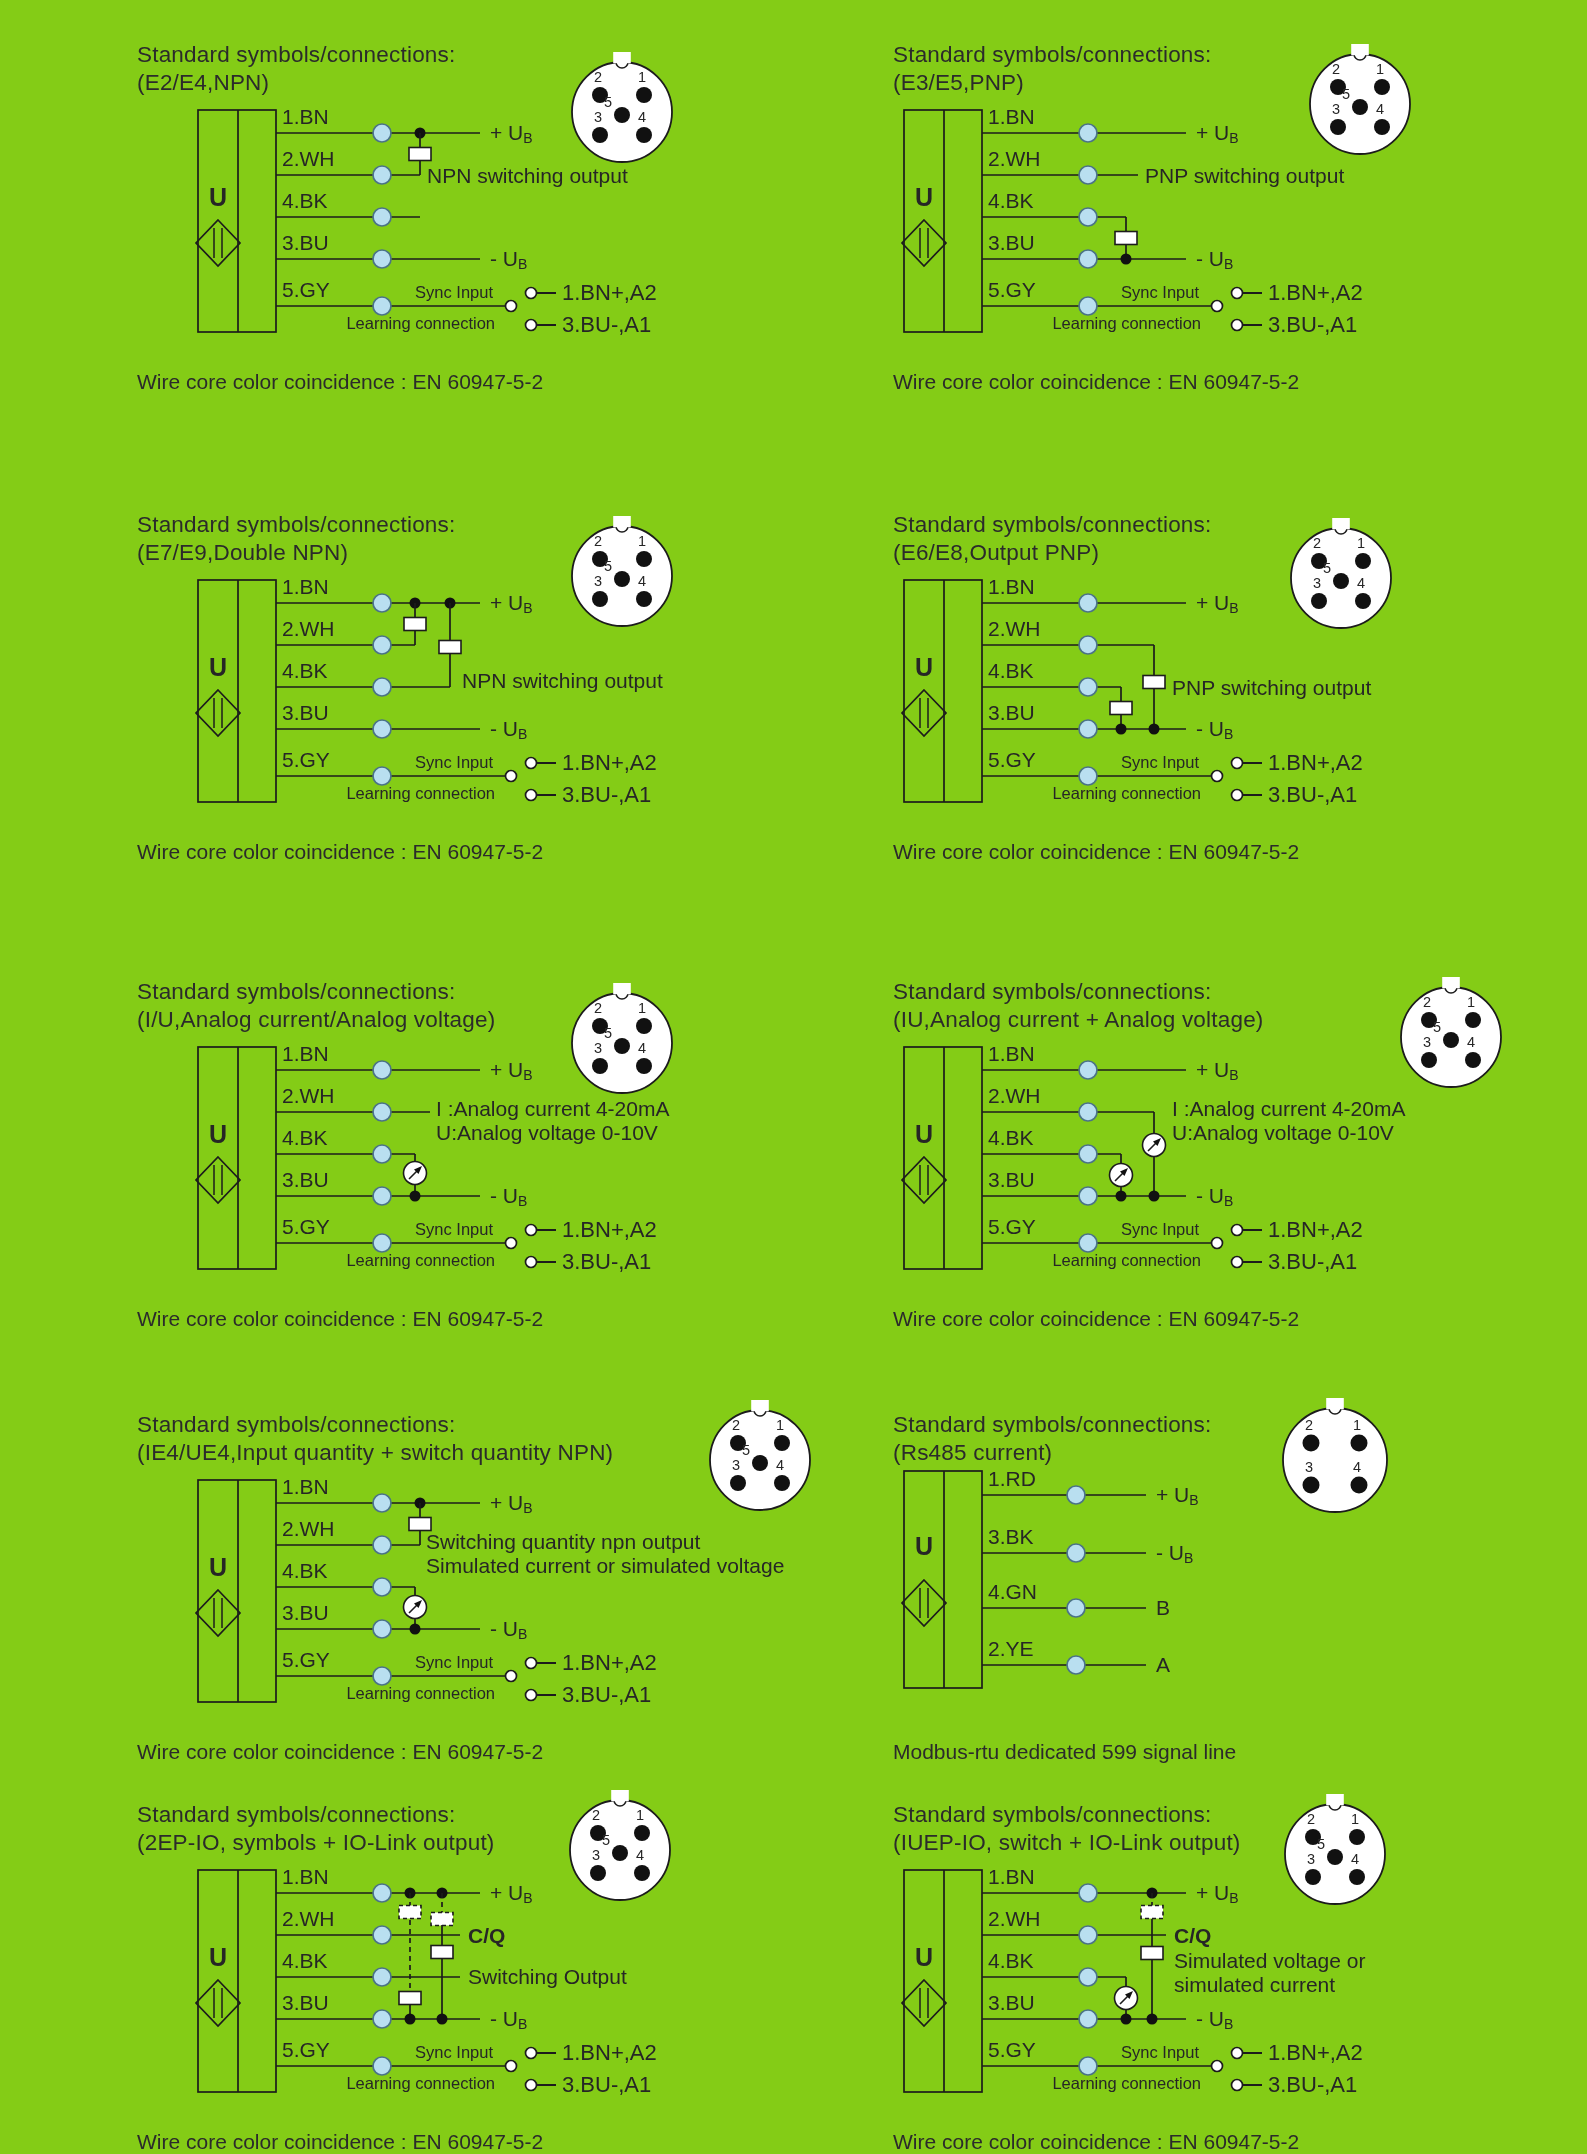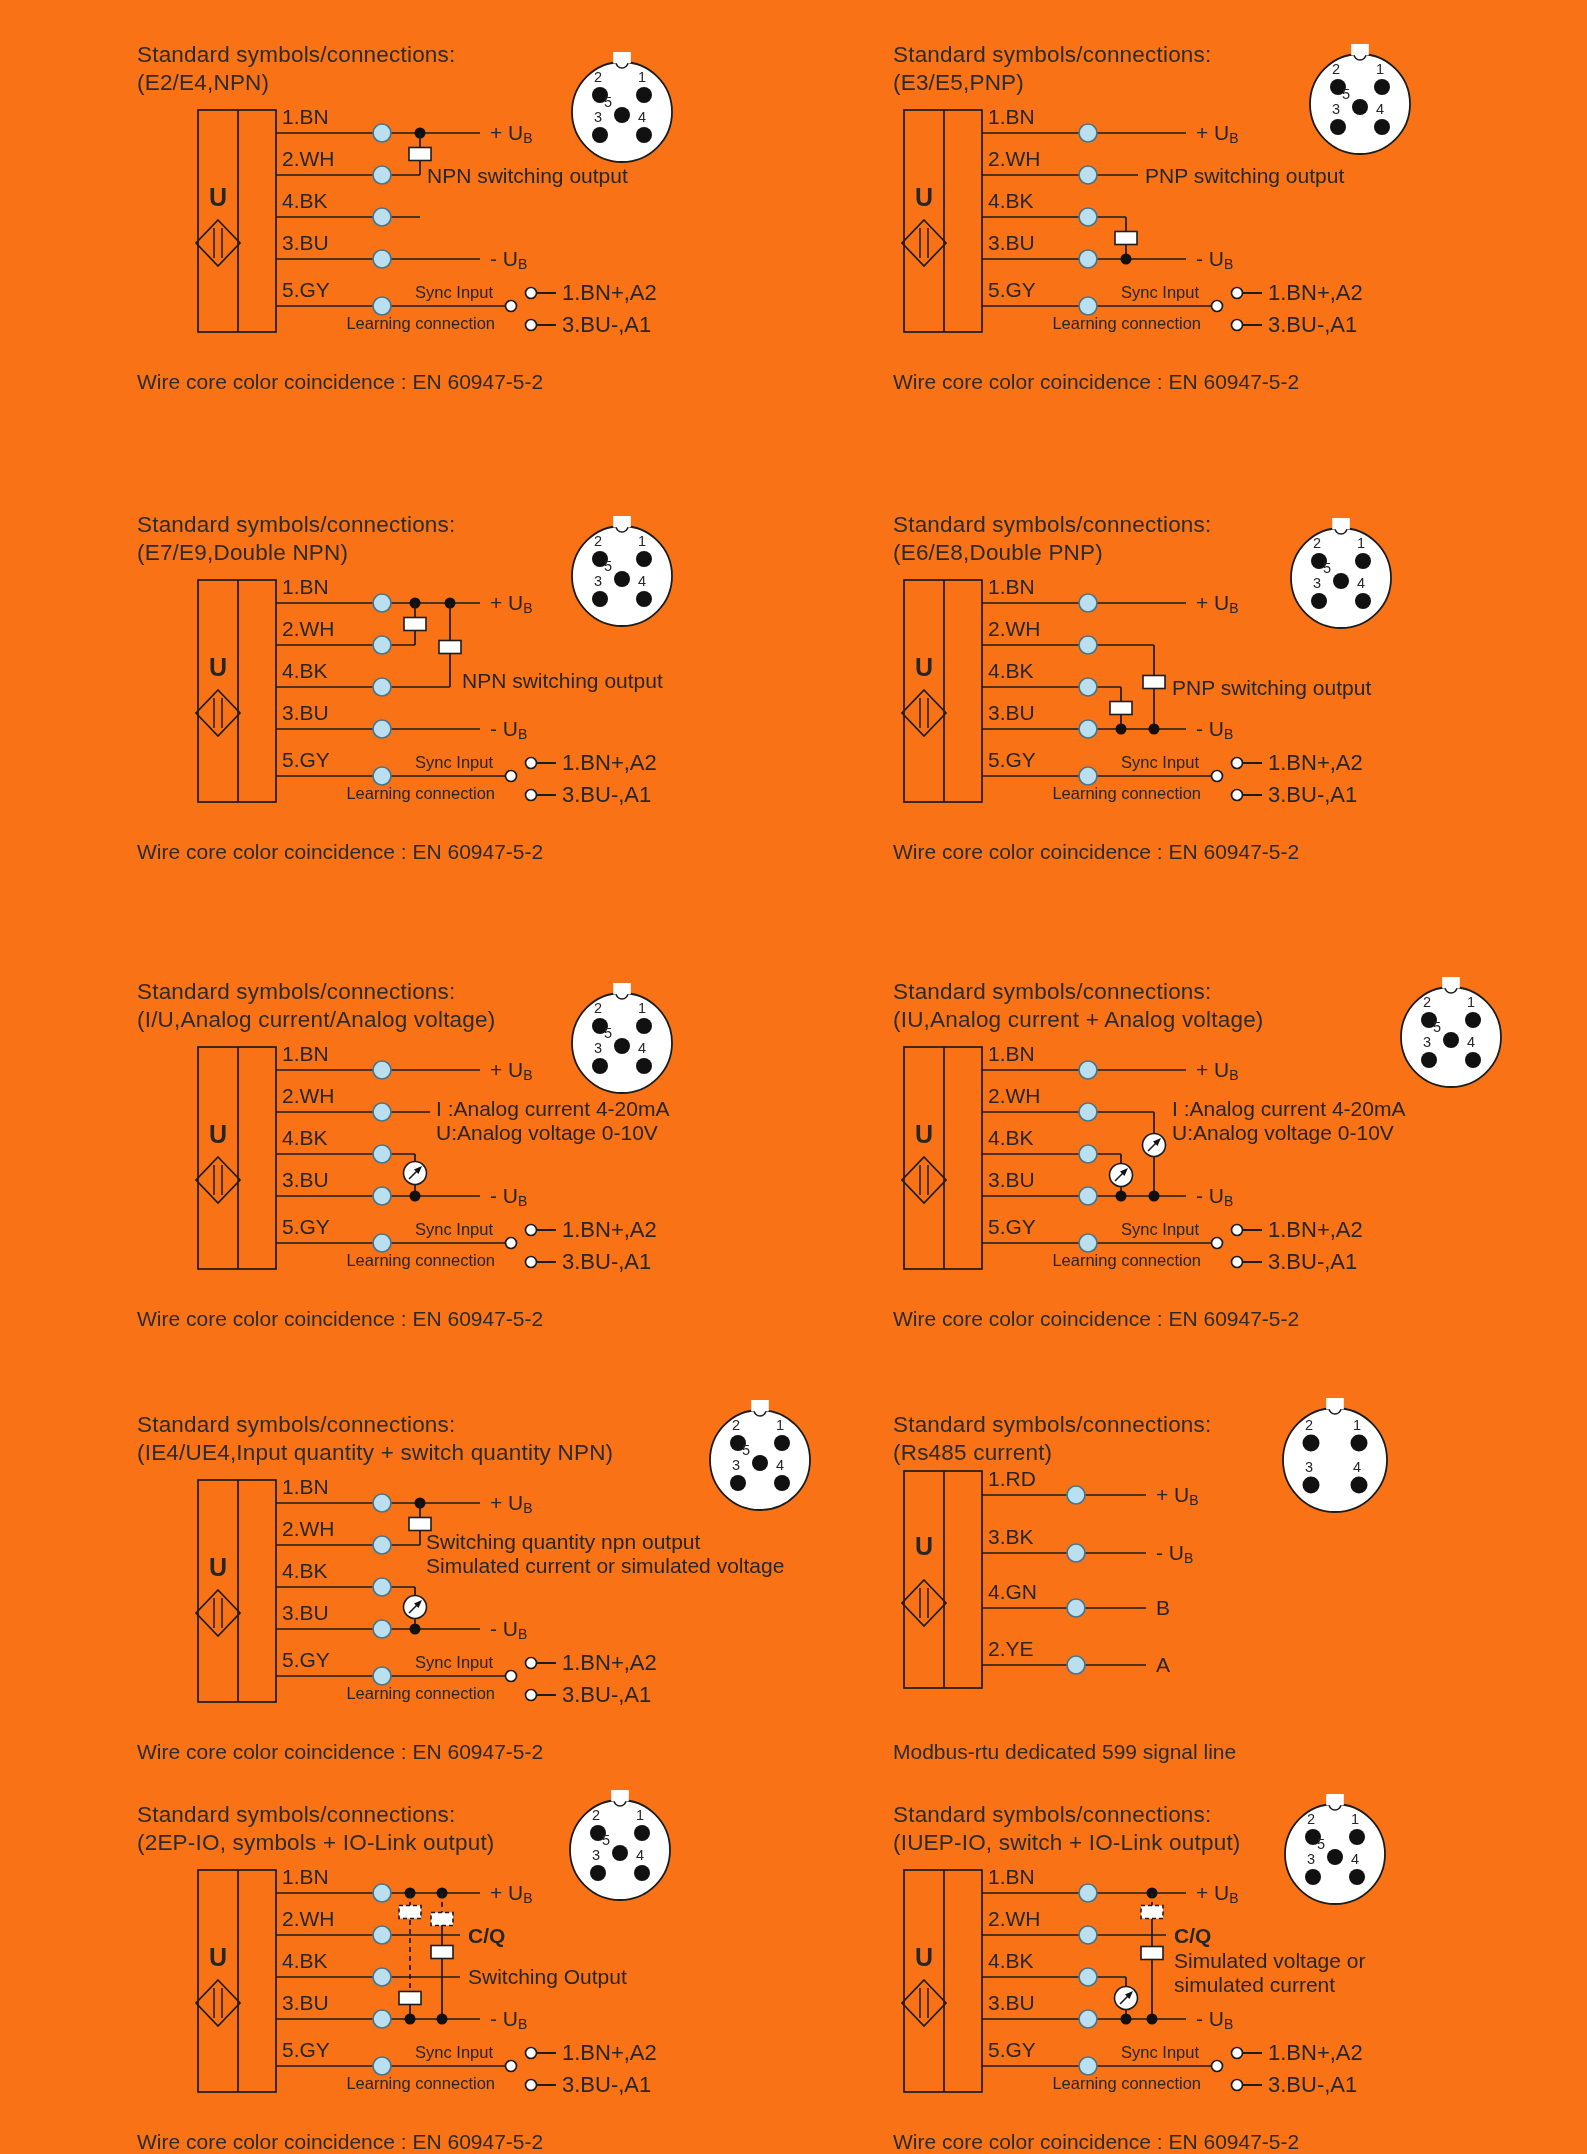--- a/index.html
+++ b/index.html
@@ -1,16 +1,16 @@
 <!DOCTYPE html>
 <html><head>
 <meta charset="utf-8">
 <style>
   html,body{margin:0;padding:0;background:#fff;}
-  .page{position:relative;width:1587px;height:2154px;background:#f97316;overflow:hidden;
+  .page{position:relative;width:1587px;height:2154px;background:#84cc16;overflow:hidden;
         font-family:"Liberation Sans","DejaVu Sans",sans-serif;}
   .panel{position:absolute;height:378px;}
   .t1,.t2{position:absolute;left:7px;font-size:22.5px;color:#2b2b2b;letter-spacing:.2px;white-space:nowrap;}
   .t1{top:14px;}
   .t2{top:42px;}
   .ft{position:absolute;left:7px;top:342px;font-size:21px;color:#2b2b2b;white-space:nowrap;}
   .panel svg{position:absolute;left:0;top:0;}
   .panel svg text{font-family:"Liberation Sans","DejaVu Sans",sans-serif;}
 </style>
 </head>
@@ -199,21 +199,21 @@
           <text x="468" y="88" fill="#262626" font-size="14.5" text-anchor="middle">3</text>
           <circle cx="514" cy="101" r="8" fill="#111"></circle>
           <text x="512" y="88" fill="#262626" font-size="14.5" text-anchor="middle">4</text>
         </g>
       </svg>
     <div class="ft">Wire core color coincidence : EN 60947-5-2</div>
   </section>
 
   <section class="panel" style="left:886px;top:498px;width:696px">
     <div class="t1">Standard symbols/connections:</div>
-    <div class="t2">(E6/E8,Double PNP)</div>
+    <div class="t2">(E6/E8,Output PNP)</div>
     <svg width="696" height="378">
         <g transform="translate(-50,0)">
           <rect x="68" y="82" width="78" height="222" fill="none" stroke="#1c1c1c" stroke-width="1.7"></rect>
           <line x1="108" y1="82" x2="108" y2="304" stroke="#1c1c1c" stroke-width="1.7"></line>
           <text x="88" y="178" fill="#262626" font-size="25" font-weight="bold" text-anchor="middle">U</text>
           <path d="M 88 192 L 110 215 L 88 238 L 66 215 Z" fill="none" stroke="#1c1c1c" stroke-width="1.7"></path>
           <line x1="84" y1="200" x2="84" y2="230" stroke="#1c1c1c" stroke-width="1.5"></line>
           <line x1="92" y1="200" x2="92" y2="230" stroke="#1c1c1c" stroke-width="1.5"></line>
           <line x1="146" y1="105" x2="350" y2="105" stroke="#1c1c1c" stroke-width="1.7"></line>
           <text x="152" y="96" fill="#262626" font-size="21">1.BN</text>

